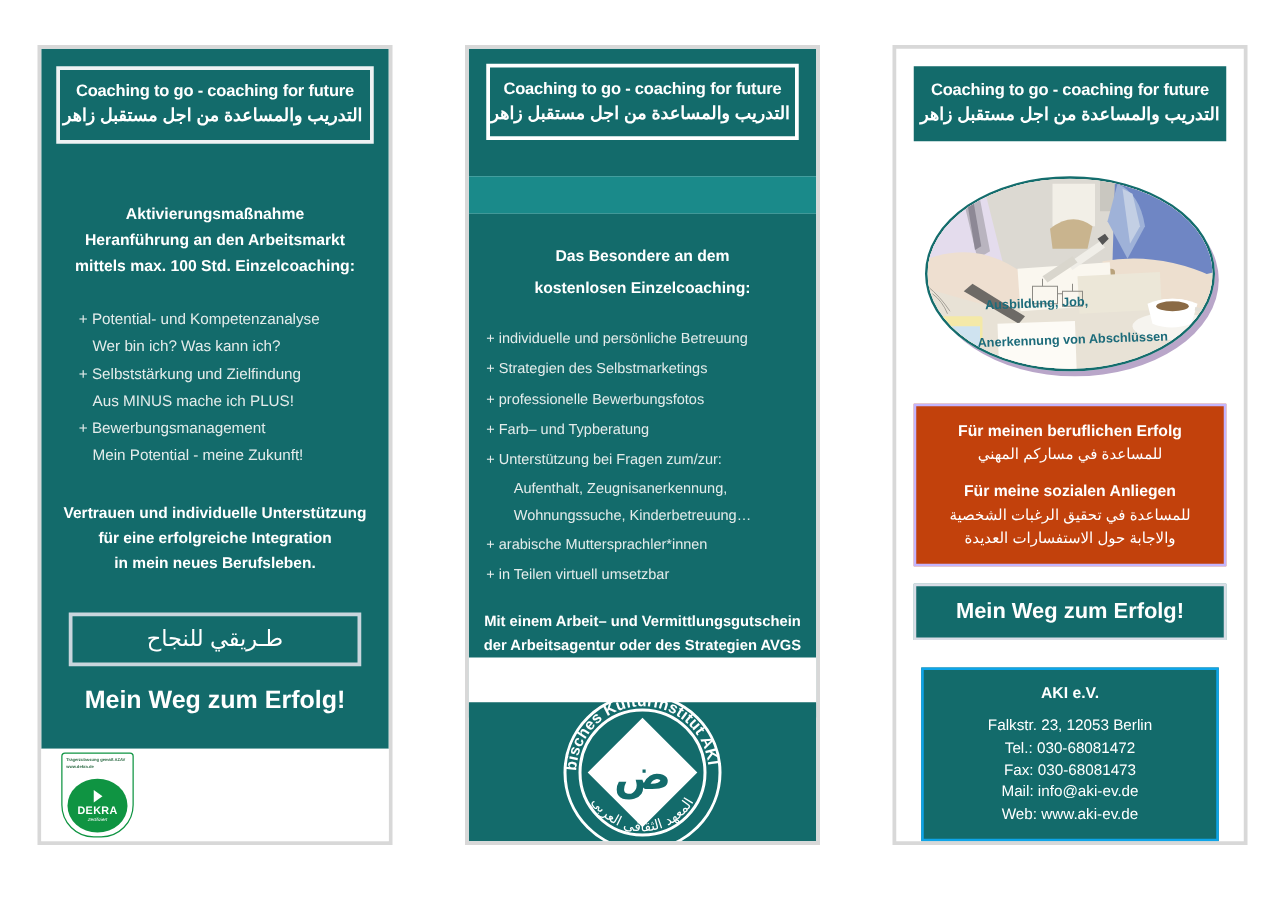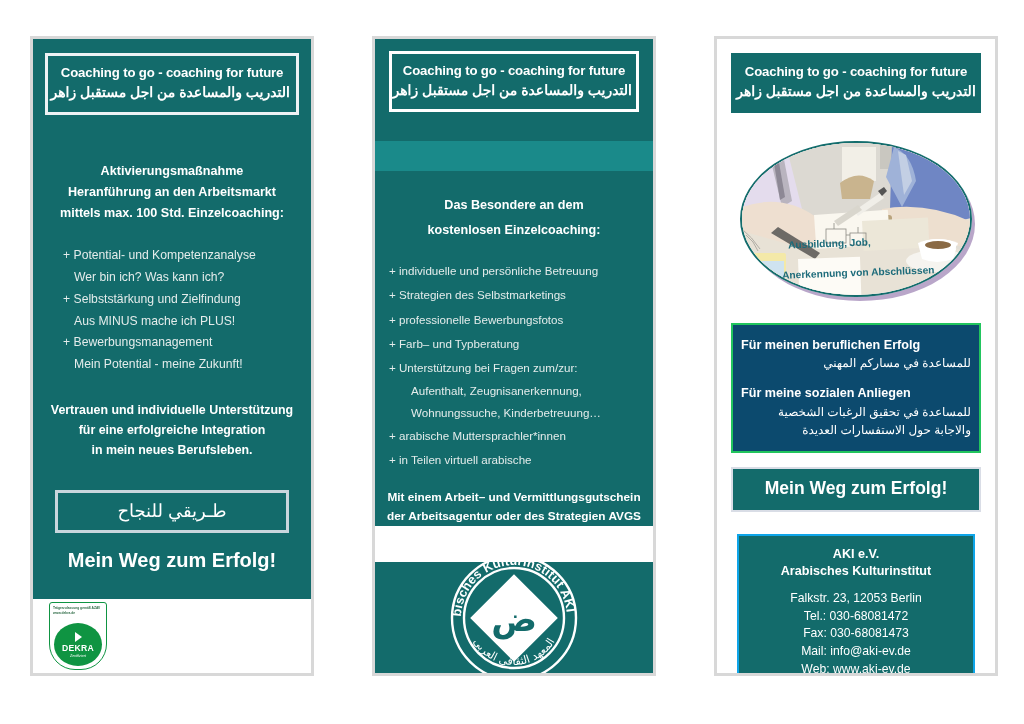--- a/index.html
+++ b/index.html
@@ -282,23 +282,24 @@
     position: absolute;
     color: #1c6b7a;
     font-size: 10.2px;
     font-weight: bold;
   }
   .cap1 { left: 46px; bottom: 46px; transform: rotate(-2deg); }
   .cap2 { left: 40px; bottom: 17px; transform: rotate(-2deg); }
 
   .p3-box {
     margin: 26px 14px 0 14px;
-    background: #0c4a6e;
-    border: 2px solid #22c55e;
+    background: #c2410c;
+    border: 2px solid #c4b5fd;
     padding: 11px 8px 12px 8px;
+    text-align: center;
   }
   .p3-de {
     color: #ffffff;
     font-size: 12.6px;
     font-weight: bold;
     line-height: 1.45;
   }
   .p3-ar {
     color: #ffffff;
     font-size: 12px;
@@ -413,21 +414,21 @@
 
       <div class="p2-list">
         <div class="li-main">+ individuelle und persönliche Betreuung</div>
         <div class="li-main">+ Strategien des Selbstmarketings</div>
         <div class="li-main">+ professionelle Bewerbungsfotos</div>
         <div class="li-main">+  Farb– und Typberatung</div>
         <div class="li-main">+ Unterstützung bei Fragen zum/zur:</div>
         <div class="li-sub">Aufenthalt, Zeugnisanerkennung,</div>
         <div class="li-sub">Wohnungssuche, Kinderbetreuung…</div>
         <div class="li-main">+ arabische Muttersprachler*innen</div>
-        <div class="li-main">+ in Teilen virtuell arabische</div>
+        <div class="li-main">+ in Teilen virtuell umsetzbar</div>
       </div>
 
       <div class="p2-footer">
         <div>Mit einem Arbeit– und Vermittlungsgutschein</div>
         <div>der Arbeitsagentur oder des Strategien AVGS</div>
         <div>Maßnahme-Nr.: 922/177/21</div>
       </div>
     </div>
 
     <div class="p2-gap"></div>
@@ -518,21 +519,20 @@
       <div class="p3-ar">والاجابة حول الاستفسارات  العديدة</div>
     </div>
 
     <div class="p3-slogan-box">
       <div>Mein Weg zum Erfolg!</div>
     </div>
 
     <div class="p3-contact">
       <div class="contact-name">
         <div>AKI e.V.</div>
-        <div>Arabisches Kulturinstitut</div>
       </div>
       <div class="contact-lines">
         <div>Falkstr. 23, 12053 Berlin</div>
         <div>Tel.: 030-68081472</div>
         <div>Fax: 030-68081473</div>
         <div>Mail: info@aki-ev.de</div>
         <div>Web: www.aki-ev.de</div>
       </div>
     </div>
   </div>

